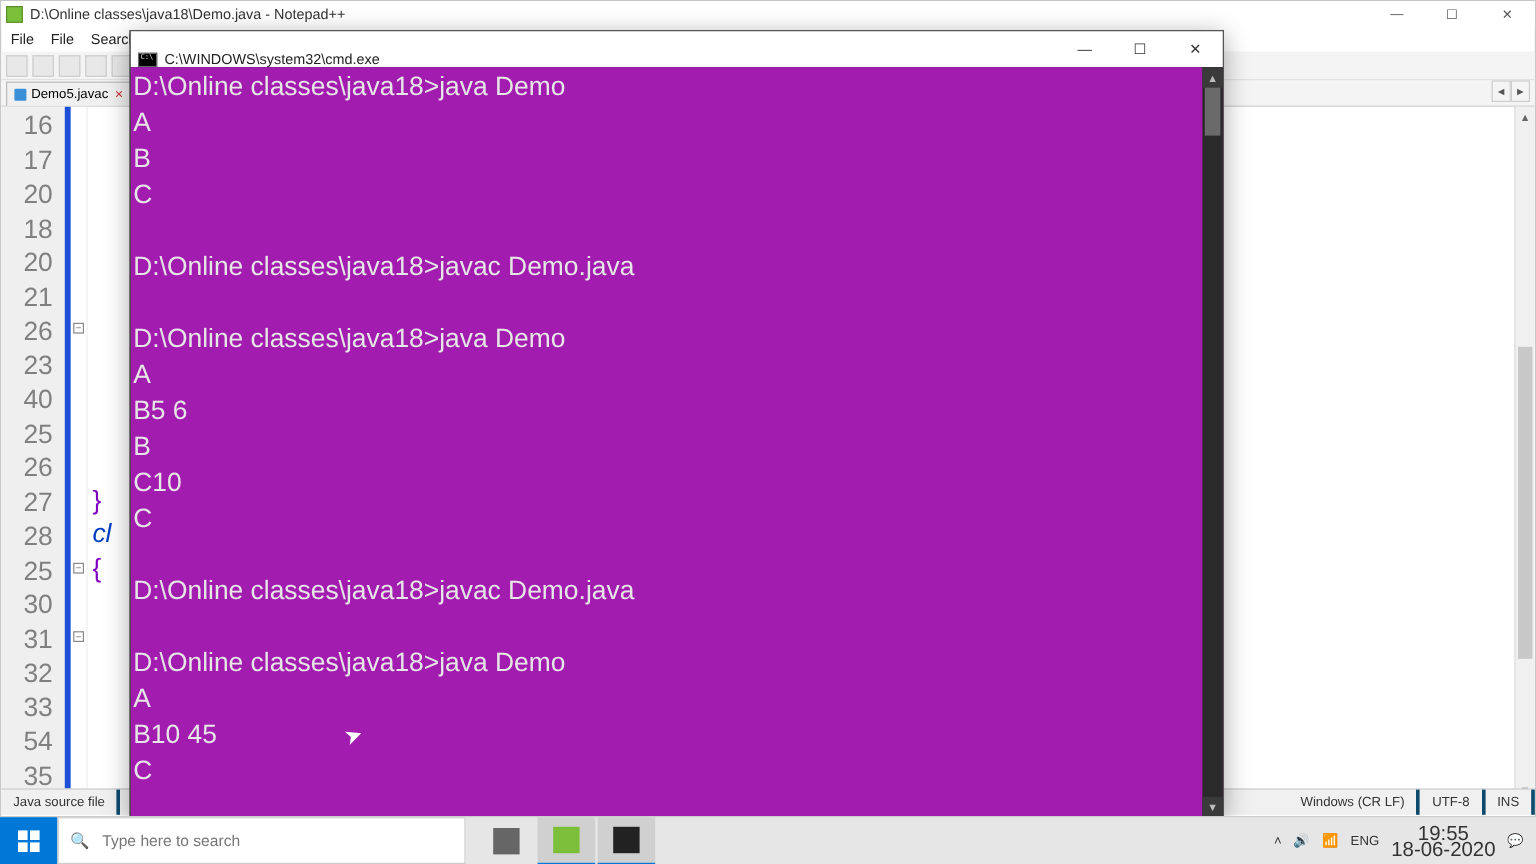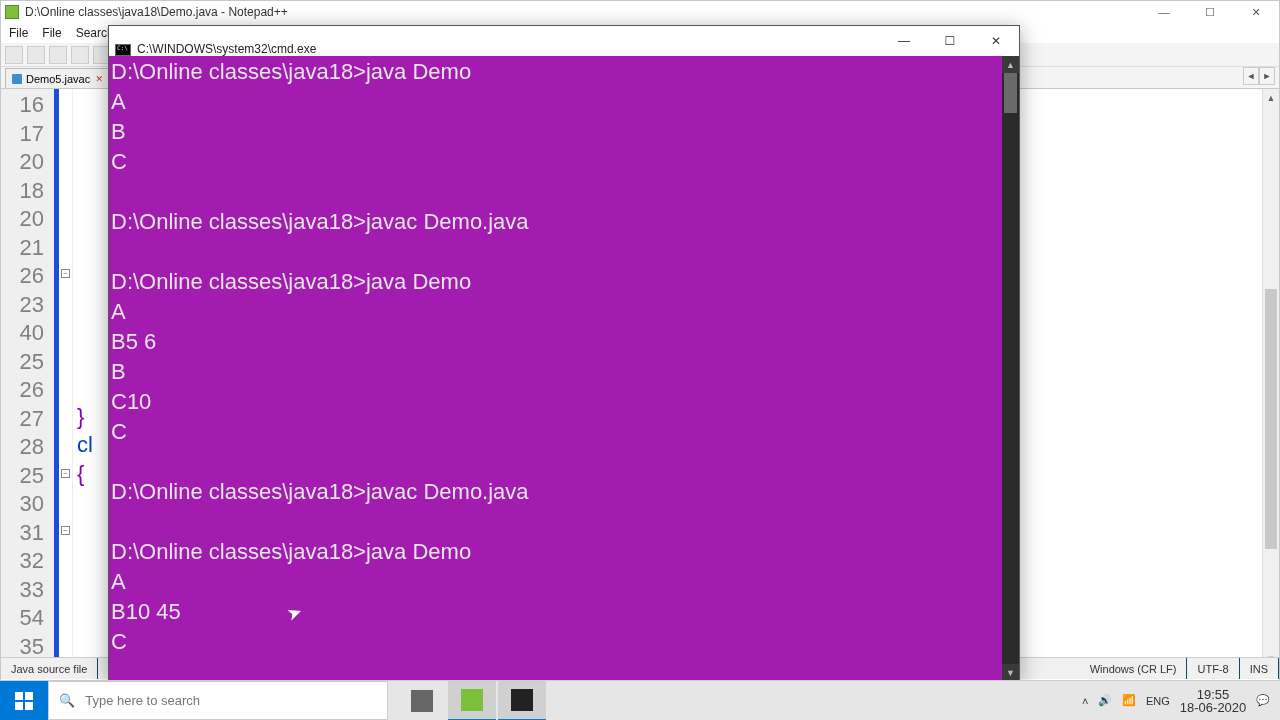--- a/index.html
+++ b/index.html
@@ -23,30 +23,30 @@
 .npp-tab .x { width: 10px; height: 10px; font-size: 9px; color: #c33; display: flex; align-items: center; justify-content: center; }
 .tab-navbtns { position: absolute; right: 4px; top: 0; display: flex; }
 .tab-navbtns span { width: 16px; height: 18px; display: flex; align-items: center; justify-content: center; font-size: 9px; border: 1px solid #ccc; background: #f4f4f4; color: #555; }
 
 .npp-editor { position: absolute; top: 88px; bottom: 52px; left: 0; right: 0; display: flex; background: #fff; }
 .gutter { width: 58px; background: #efefef; border-right: 5px solid #1d4ed8; font-family: Consolas, monospace; font-size: 22px; color: #808080; text-align: right; padding-right: 10px; line-height: 28.5px; padding-top: 2px; }
 .foldcol { width: 14px; background: #fff; border-right: 1px solid #eee; position: relative; }
 .foldcol .fm { position: absolute; left: 2px; width: 9px; height: 9px; border: 1px solid #888; background: #fff; font-size: 8px; line-height: 7px; text-align: center; color: #666; }
 .codecol { flex: 1; font-family: Consolas, monospace; font-size: 22px; line-height: 28.5px; padding-left: 4px; position: relative; color: #000; }
 .codecol .br { color: #8000c0; }
-.codecol .kw { color: #0040c0; }
+.codecol .kw { color: #0040c0; font-style: italic; }
 .codecol .hl-line { position: absolute; left: 0; right: 12px; height: 28px; top: calc(28.5px * 16 + 2px); background: #eaeaff; z-index: -1; }
 .npp-vscroll { position: absolute; right: 0; top: 88px; bottom: 52px; width: 17px; background: #f0f0f0; border-left: 1px solid #ddd; }
 .npp-vscroll .thumb { position: absolute; left: 2px; right: 2px; top: 200px; height: 260px; background: #c8c8c8; }
 .npp-vscroll .arr { position: absolute; left: 0; right: 0; height: 17px; display: flex; align-items: center; justify-content: center; font-size: 9px; color: #666; }
 .npp-vscroll .arr.up { top: 0; }
 .npp-vscroll .arr.dn { bottom: 0; }
 
 .npp-statusbar { position: absolute; bottom: 40px; left: 0; right: 0; height: 22px; background: #f0f0f0; border-top: 1px solid #ccc; display: flex; align-items: center; font-size: 11px; color: #333; }
-.npp-statusbar .cell { padding: 0 10px; border-right: 1px solid #0c4a6e; height: 100%; display: flex; align-items: center; }
+.npp-statusbar .cell { padding: 0 10px; border-right: 3px solid #0c4a6e; height: 100%; display: flex; align-items: center; }
 .npp-statusbar .spacer { flex: 1; }
 
 
 .cmd-window { position: absolute; left: 108px; top: 25px; width: 912px; height: 657px; background: #0c0c0c; border: 1px solid #555; box-shadow: 0 4px 20px rgba(0,0,0,.35); }
 .cmd-titlebar { height: 30px; background: #fff; display: flex; align-items: flex-end; padding-left: 6px; font-size: 12px; color: #222; }
 .cmd-titlebar .cmdicon { width: 16px; height: 12px; background: #000; border: 1px solid #666; margin-right: 6px; position: relative; }
 .cmd-titlebar .cmdicon::after { content: 'C:\\'; position: absolute; font-size: 6px; color: #ddd; left: 1px; top: -1px; font-family: Consolas, monospace; }
 .cmd-winbtns { margin-left: auto; display: flex; }
 .cmd-winbtns span { width: 46px; height: 30px; display: flex; align-items: center; justify-content: center; font-size: 12px; color: #333; }
 .cmd-body { position: relative; height: calc(100% - 30px); background: #a21caf; color: #e6e6e6; font-family: Consolas, "Courier New", monospace; font-size: 22px; line-height: 28px; padding: 2px 0 0 2px; white-space: pre; }
@@ -62,21 +62,21 @@
 .taskbar { position: absolute; left: 0; right: 0; bottom: 0; height: 40px; background: #e6e6e6; display: flex; align-items: stretch; border-top: 1px solid #ccc; }
 .start-btn { width: 48px; background: #0078d7; display: flex; align-items: center; justify-content: center; }
 .winlogo { width: 18px; height: 18px; display: grid; grid-template: 1fr 1fr / 1fr 1fr; gap: 2px; }
 .winlogo span { background: #fff; }
 .searchbox { flex: 0 0 340px; background: #fff; border: 1px solid #ccc; display: flex; align-items: center; padding: 0 10px; font-size: 13px; color: #777; gap: 10px; }
 .task-items { flex: 1; display: flex; align-items: center; gap: 2px; padding-left: 10px; }
 .task-items .ti { width: 48px; height: 40px; display: flex; align-items: center; justify-content: center; }
 .task-items .ti .iconbox { width: 22px; height: 22px; background: #999; }
 .task-items .ti.active { background: #d0d0d0; border-bottom: 2px solid #0078d7; }
 .tray { display: flex; align-items: center; gap: 10px; padding: 0 10px; font-size: 11px; color: #333; }
-.tray .clock { text-align: center; line-height: 13px; font-size: 13px; }
+.tray .clock { text-align: center; line-height: 13px; font-size: 17px; }
 </style>
 </head>
 <body>
 
 <div class="npp-window">
   <div class="npp-titlebar">
     <span class="icon"></span>
     <span>D:\Online classes\java18\Demo.java - Notepad++</span>
     <div class="npp-winbtns">
       <span>—</span>

